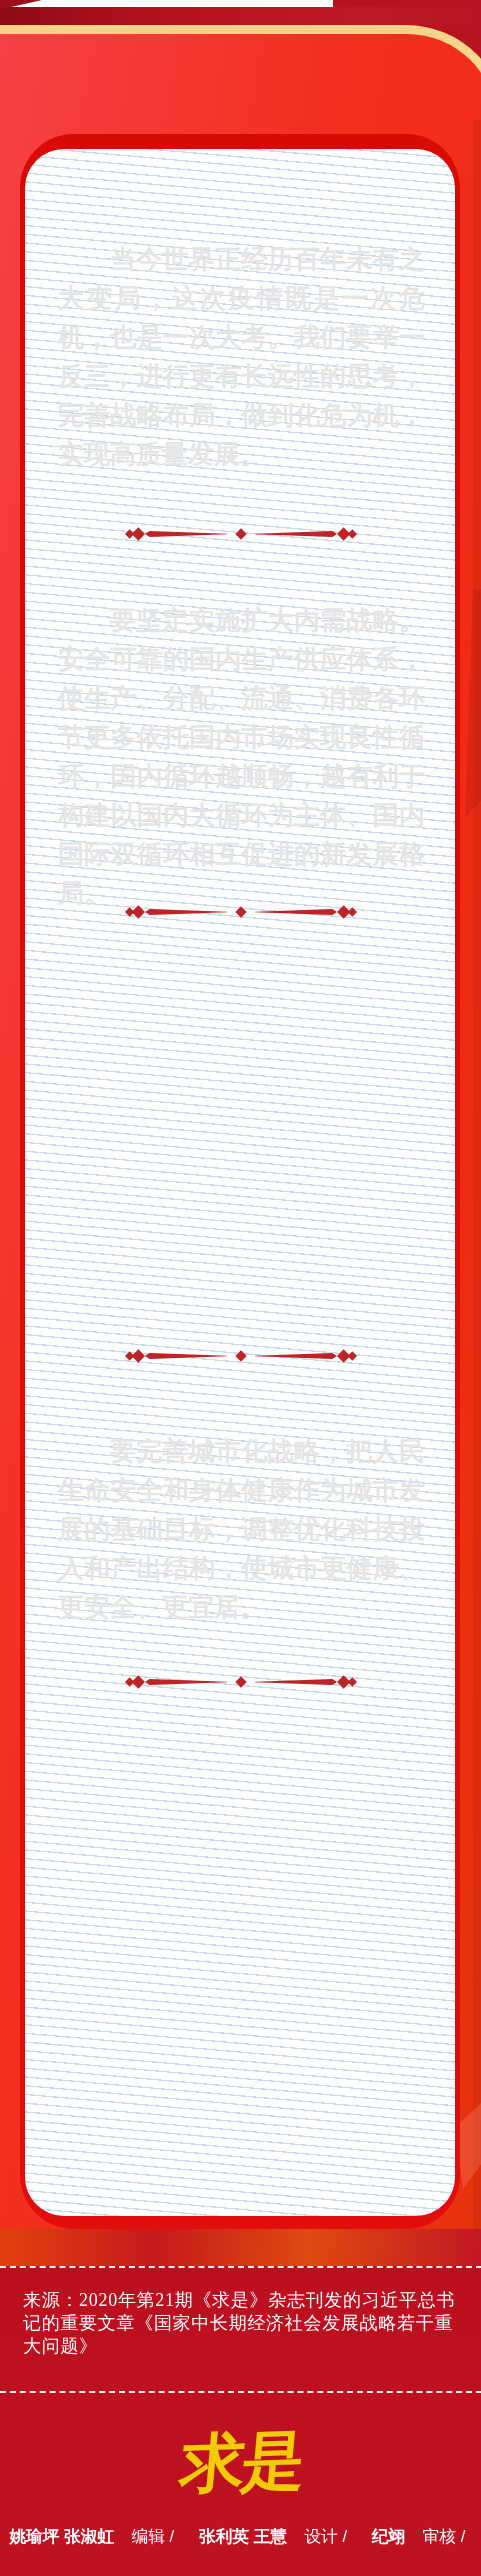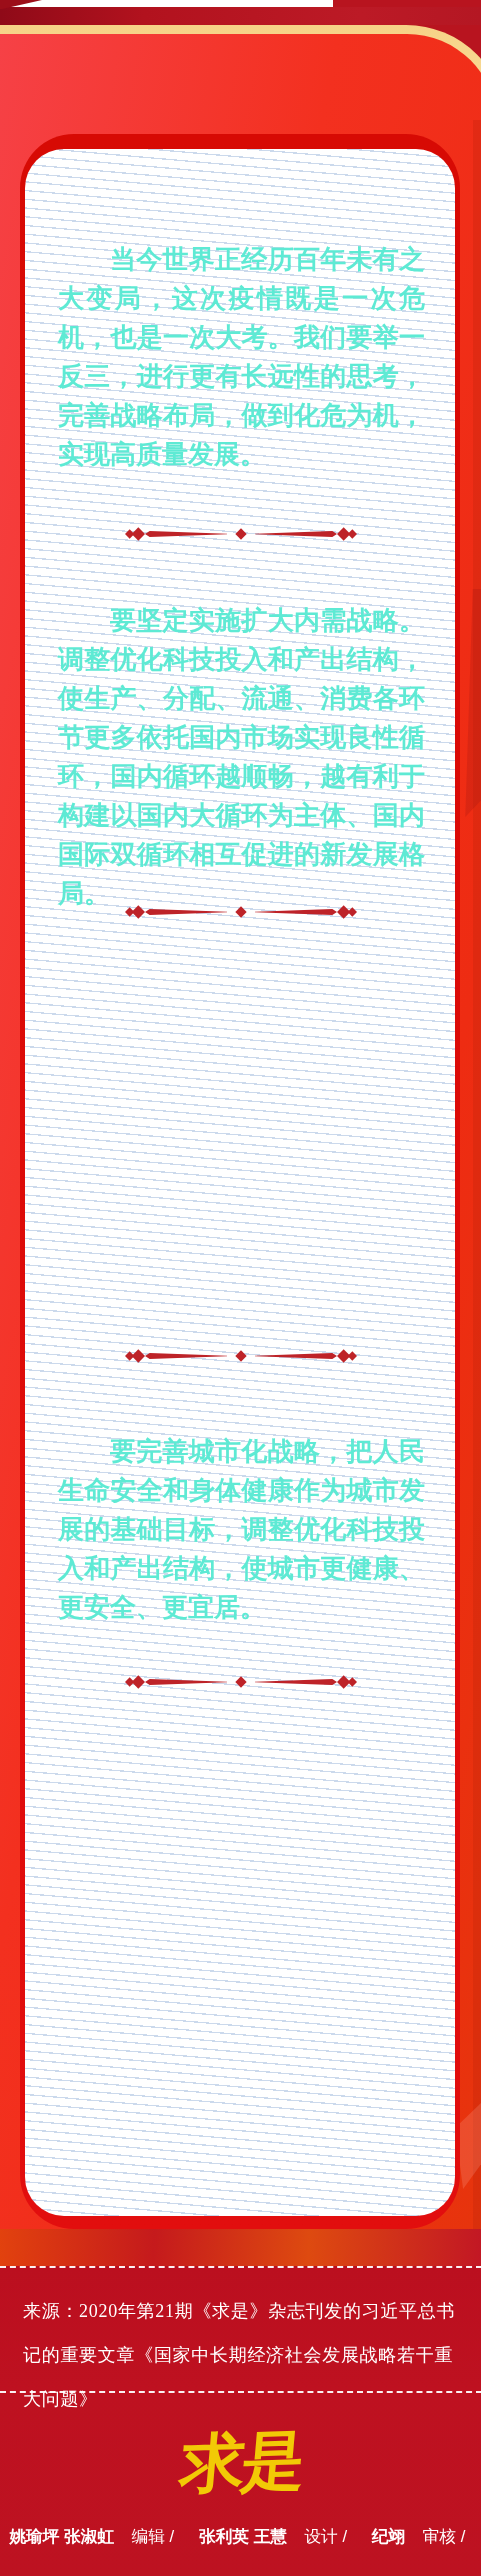--- a/index.html
+++ b/index.html
@@ -35,28 +35,28 @@
   .dash-1{top:2266px;}
   .dash-2{top:2391px;}
   
   .card-border{position:absolute;left:20px;top:134px;width:440px;height:2095px;
     border-radius:54px;background:linear-gradient(180deg,#D70A04,#E20E0E);}
   .content-card{position:absolute;left:25.4px;top:149px;width:430px;height:2067px;
     border-radius:39px;background:
       repeating-linear-gradient(5deg,rgba(0,0,0,0) 0 7.4px,#CBD9EC 7.4px 8.7px),#FFFFFF;}
   
   .para{position:absolute;left:58px;width:367px;margin:0;
-    font-size:26px;line-height:39px;font-weight:600;color:#5eead4;
+    font-size:26px;line-height:39px;font-weight:600;color:#e5e5e5;
     text-align:justify;text-indent:52px;letter-spacing:0;}
   .p1{top:240px;} .p2{top:601px;} .p3{top:1008px;} .p4{top:1432px;} .p5{top:1756px;}
   .divider{position:absolute;left:125px;width:232px;height:16px;}
   .d1{top:526px;} .d2{top:904px;} .d3{top:1348px;} .d4{top:1674px;}
   
   .source-note{position:absolute;left:23px;top:2289px;width:447px;margin:0;
-    font-family:"Liberation Serif",serif;font-size:18px;line-height:44px;
+    font-family:"Liberation Serif",serif;font-size:18px;line-height:23px;
     letter-spacing:0.7px;color:#FFFFFF;}
   .qiushi-logo{position:absolute;left:0;top:2426px;width:482px;text-align:center;
     font-family:"Liberation Serif",serif;font-size:64px;line-height:74px;font-weight:bold;
     color:#F2CA06;transform:skewX(-7deg) rotate(-2deg);letter-spacing:-4px;}
   .credits-bar{position:absolute;left:0;top:2525px;width:482px;
     display:flex;justify-content:center;align-items:baseline;gap:17.4px;
     color:#FFFFFF;font-size:16.7px;white-space:nowrap;}
   .credit-item{display:flex;align-items:baseline;}
   .credit-label{font-weight:400;}
   .credit-slash{margin:0 4.7px;font-weight:400;}
@@ -75,21 +75,21 @@
   <div class="tex-right-strip"></div>
   <div class="tex-streak-a"></div>
   <div class="tex-streak-b"></div>
   <div class="bottom-band"></div>
   <div class="bottom-crimson"></div>
 
   <div class="card-border"></div>
   <div class="content-card"></div>
 
   <p class="para p1">当今世界正经历百年未有之大变局，这次疫情既是一次危机，也是一次大考。我们要举一反三，进行更有长远性的思考，完善战略布局，做到化危为机，实现高质量发展。</p>
-  <p class="para p2">要坚定实施扩大内需战略。调整优化科技投入和产出结构，使生产、分配、流通、消费各环节更多依托国内市场实现良性循环，国内循环越顺畅，越有利于构建以国内大循环为主体、国内国际双循环相互促进的新发展格局。</p>
+  <p class="para p2">要坚定实施扩大内需战略。安全可靠的国内生产供应体系，使生产、分配、流通、消费各环节更多依托国内市场实现良性循环，国内循环越顺畅，越有利于构建以国内大循环为主体、国内国际双循环相互促进的新发展格局。</p>
   <p class="para p4">要完善城市化战略，把人民生命安全和身体健康作为城市发展的基础目标，调整优化科技投入和产出结构，使城市更健康、更安全、更宜居。</p>
 
   <svg class="divider d1" viewBox="0 0 346 24">
     <g fill="#BE2328">
       <path d="M6 5 L13 12 L6 19 L-1 12 Z"></path>
       <path d="M19 2 L29 12 L19 22 L9 12 Z"></path>
       <path d="M29 12 L36 7.5 L152 11.6 L152 12.4 L36 16.5 Z"></path>
       <path d="M173 3.5 L181.5 12 L173 20.5 L164.5 12 Z"></path>
       <path d="M317 12 L310 7.5 L194 11.6 L194 12.4 L310 16.5 Z"></path>
       <path d="M327 2 L337 12 L327 22 L317 12 Z"></path>

